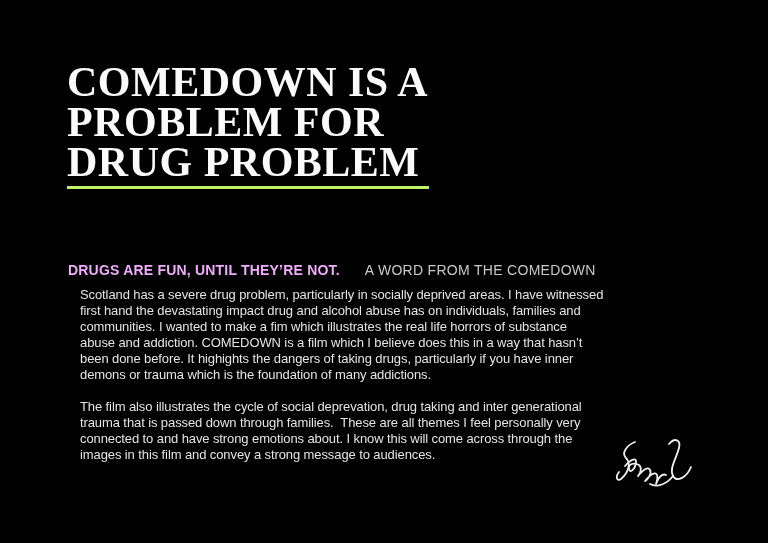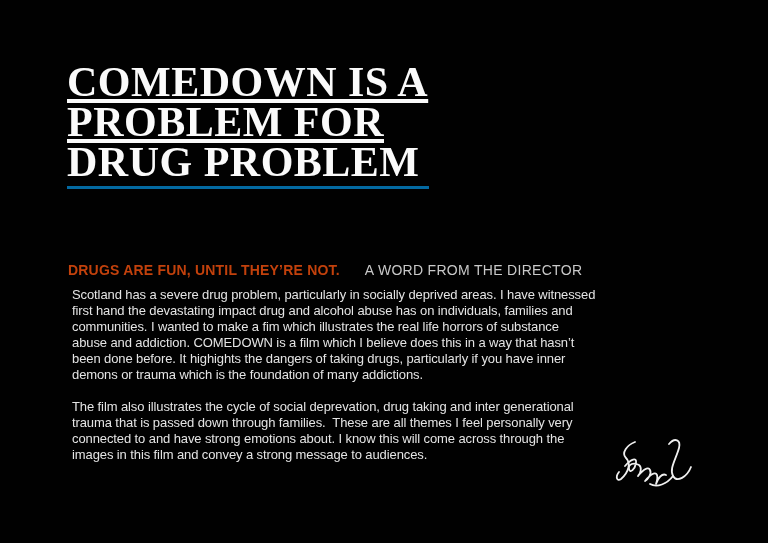--- a/index.html
+++ b/index.html
@@ -18,51 +18,50 @@
   h1.main-title {
     position: absolute;
     left: 67px;
     top: 62px;
     color: #fafafa;
     font-family: "Liberation Serif", "DejaVu Serif", serif;
     font-weight: bold;
     font-size: 42px;
     line-height: 40px;
     letter-spacing: 0.5px;
-    text-decoration: underline;
   }
   .hline { display: block; white-space: nowrap; }
   .hline.underlined {
     display: inline-block;
-    border-bottom: 3px solid #0369a1;
+    border-bottom: 3px solid #bef264;
     padding-bottom: 4px;
     padding-right: 9px;
   }
   .subheader {
     position: absolute;
     left: 68px;
     top: 262px;
     font-size: 14px;
     line-height: 17px;
     white-space: nowrap;
   }
   .tagline {
-    color: #c2410c;
+    color: #f0abfc;
     font-weight: bold;
     letter-spacing: 0.2px;
   }
   .director-label {
     color: #c9c9c9;
     font-weight: normal;
     margin-left: 25px;
     letter-spacing: 0.3px;
   }
   .statement {
     position: absolute;
-    left: 72px;
+    left: 80px;
     top: 287px;
     width: 600px;
     color: #e4e4e4;
     font-size: 13px;
     line-height: 16px;
     letter-spacing: -0.1px;
   }
   .statement p {
     white-space: pre-wrap;
     margin-bottom: 16px;
@@ -87,21 +86,21 @@
 
 <div class="poster">
 
   <h1 class="main-title">
     <span class="hline">COMEDOWN IS A</span>
     <span class="hline">PROBLEM FOR</span>
     <span class="hline underlined">DRUG PROBLEM</span>
   </h1>
 
   <div class="subheader">
-    <span class="tagline">DRUGS ARE FUN, UNTIL THEY’RE NOT.</span><span class="director-label">A WORD FROM THE DIRECTOR</span>
+    <span class="tagline">DRUGS ARE FUN, UNTIL THEY’RE NOT.</span><span class="director-label">A WORD FROM THE COMEDOWN</span>
   </div>
 
   <div class="statement">
     <p>Scotland has a severe drug problem, particularly in socially deprived areas. I have witnessed
 first hand the devastating impact drug and alcohol abuse has on individuals, families and
 communities. I wanted to make a fim which illustrates the real life horrors of substance
 abuse and addiction. COMEDOWN is a film which I believe does this in a way that hasn’t
 been done before. It highights the dangers of taking drugs, particularly if you have inner
 demons or trauma which is the foundation of many addictions.</p>
     <p>The film also illustrates the cycle of social deprevation, drug taking and inter generational

